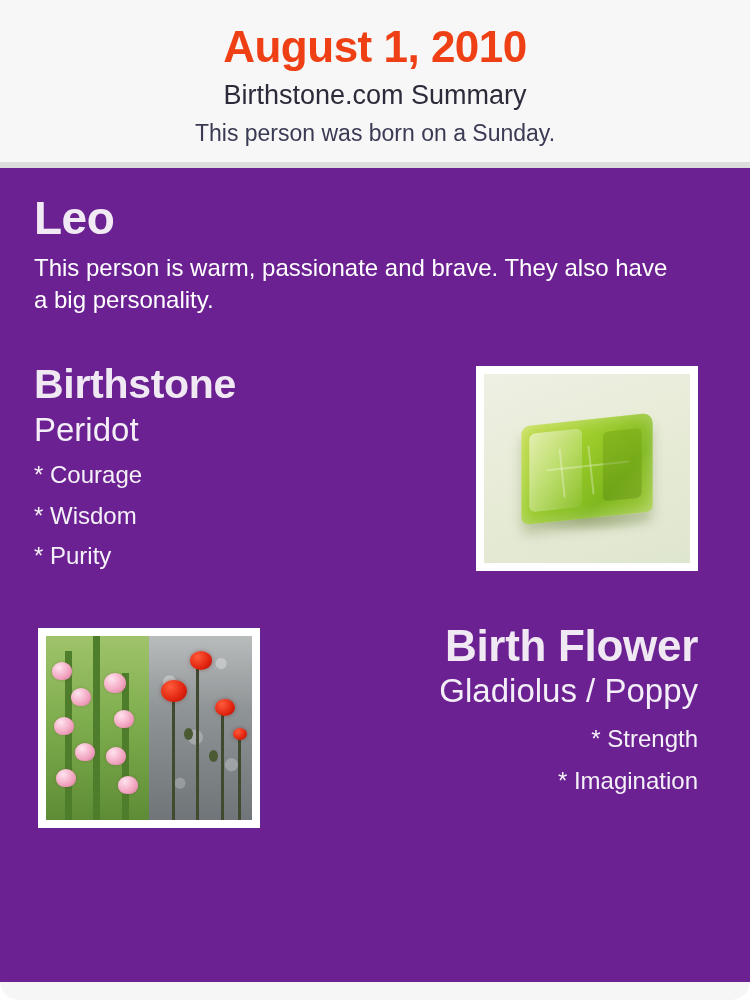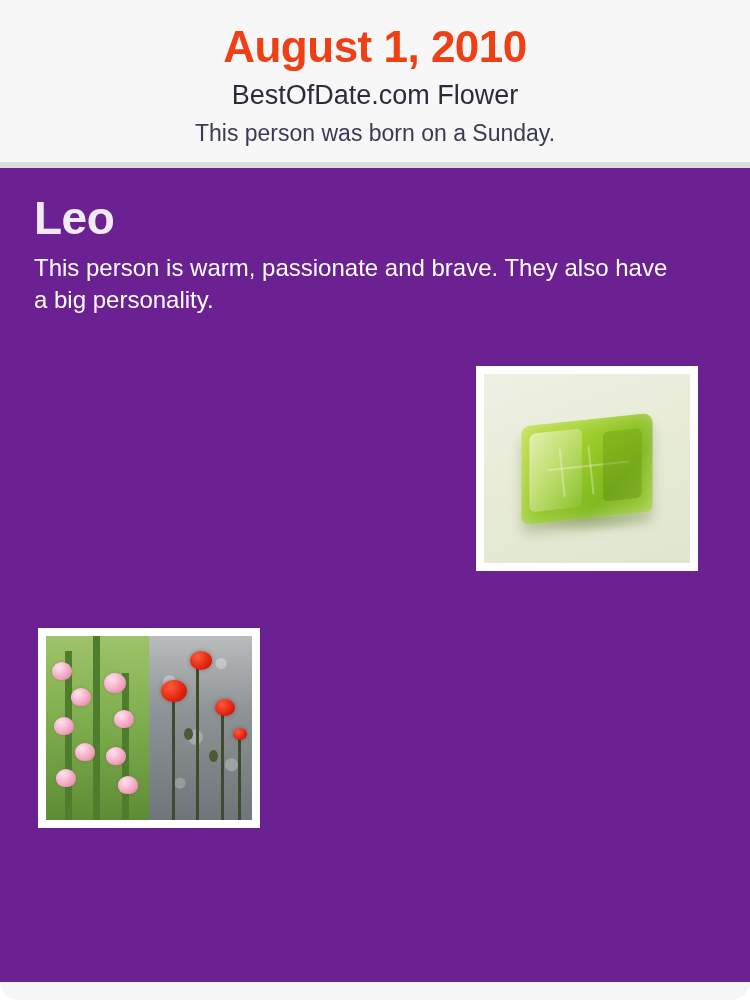--- a/index.html
+++ b/index.html
@@ -278,33 +278,40 @@
   .flower-text .section-name { font-size: 33px; margin-top: 2px; }
   .flower-text .trait { font-size: 24px; margin-top: 16px; }
 </style>
 </head>
 <body>
 
 <div class="page">
 
   <div class="header">
     <div class="header-date">August 1, 2010</div>
-    <div class="header-sub">BestOfDate.com Flower</div>
+    <div class="header-sub">Birthstone.com Summary</div>
     <div class="header-note">This person was born on a Sunday.</div>
   </div>
   <div class="header-rule"></div>
 
   <div class="body-panel">
 
     <div>
       <div class="zodiac-title">Leo</div>
       <div class="zodiac-desc">This person is warm, passionate and brave. They also have a big personality.</div>
     </div>
 
     <div class="stone-section">
+      <div class="stone-text">
+        <div class="section-heading">Birthstone</div>
+        <div class="section-name">Peridot</div>
+        <div class="trait">* Courage</div>
+        <div class="trait">* Wisdom</div>
+        <div class="trait">* Purity</div>
+      </div>
 
       <div class="stone-img-frame">
         <div class="stone-img">
           <div class="gem-shadow"></div>
           <div class="gem">
             <div class="gem-facet f1"></div>
             <div class="gem-facet f2"></div>
             <div class="gem-facet f3"></div>
           </div>
         </div>
@@ -336,16 +343,22 @@
             <div class="poppy q1"></div>
             <div class="poppy q2"></div>
             <div class="poppy q3"></div>
             <div class="poppy q4"></div>
             <div class="poppy-bud u1"></div>
             <div class="poppy-bud u2"></div>
           </div>
         </div>
       </div>
 
+      <div class="flower-text">
+        <div class="section-heading">Birth Flower</div>
+        <div class="section-name">Gladiolus / Poppy</div>
+        <div class="trait">* Strength</div>
+        <div class="trait">* Imagination</div>
+      </div>
     </div>
 
   </div>
 </div>
 
 </body></html>

